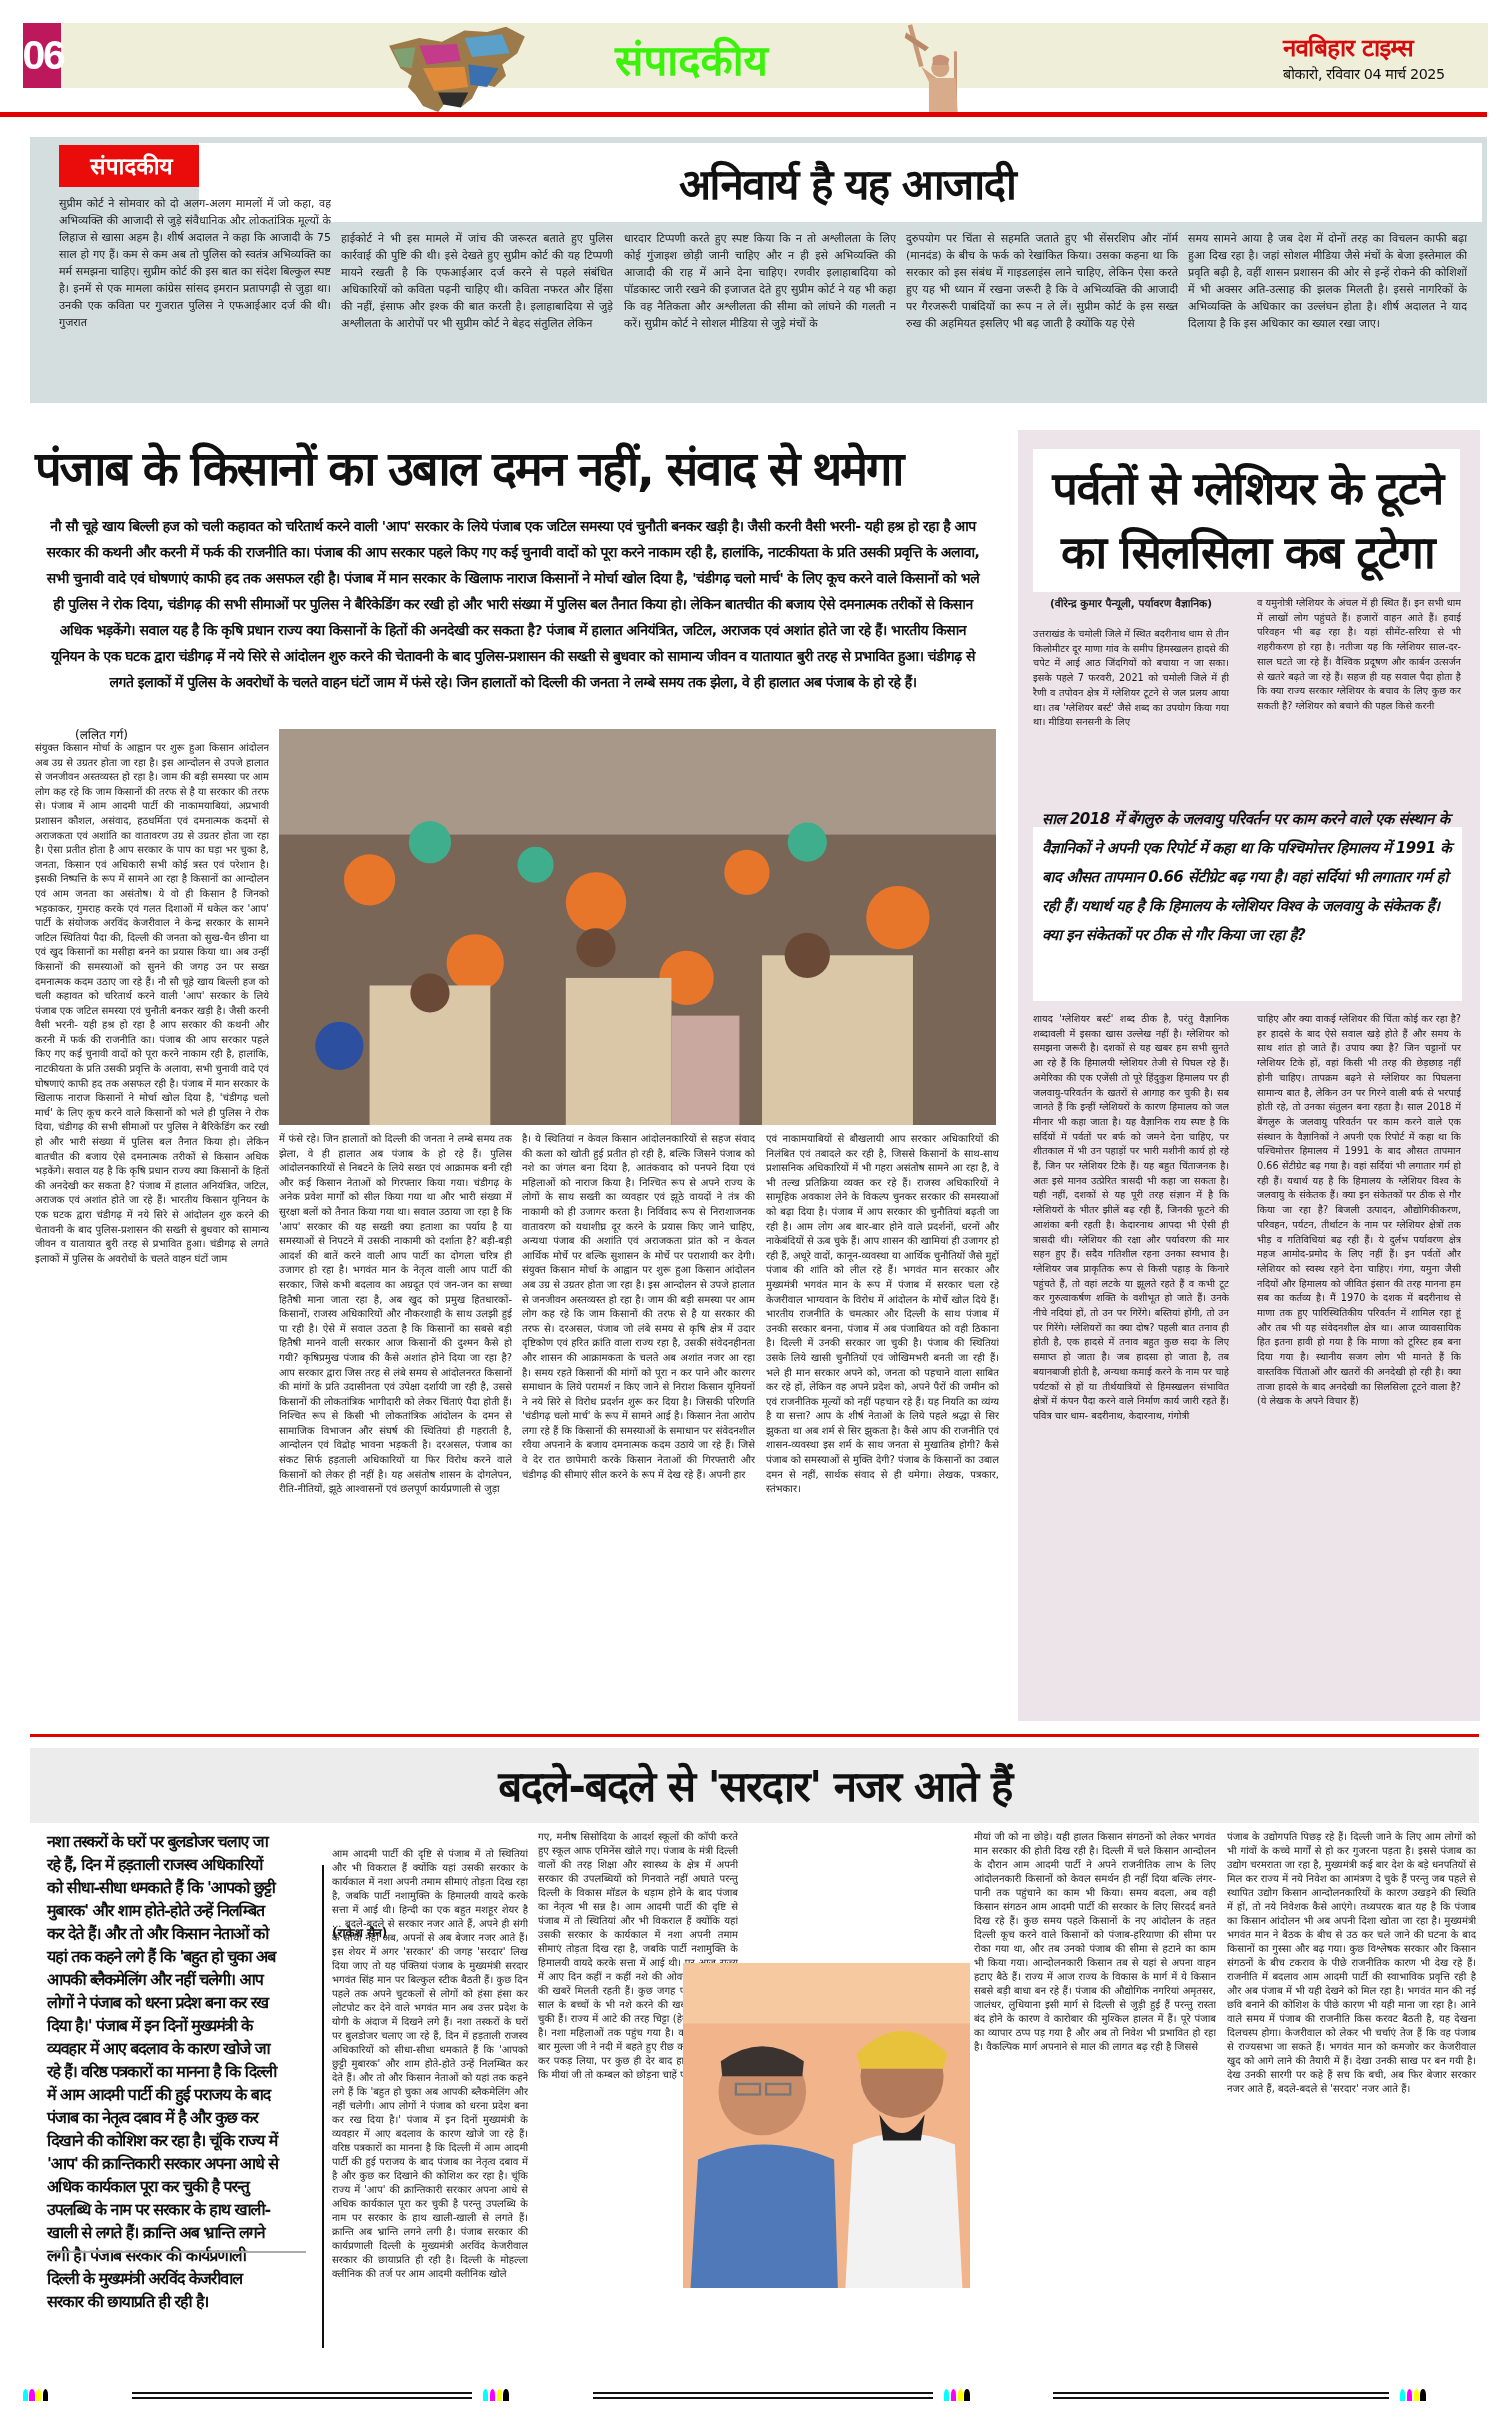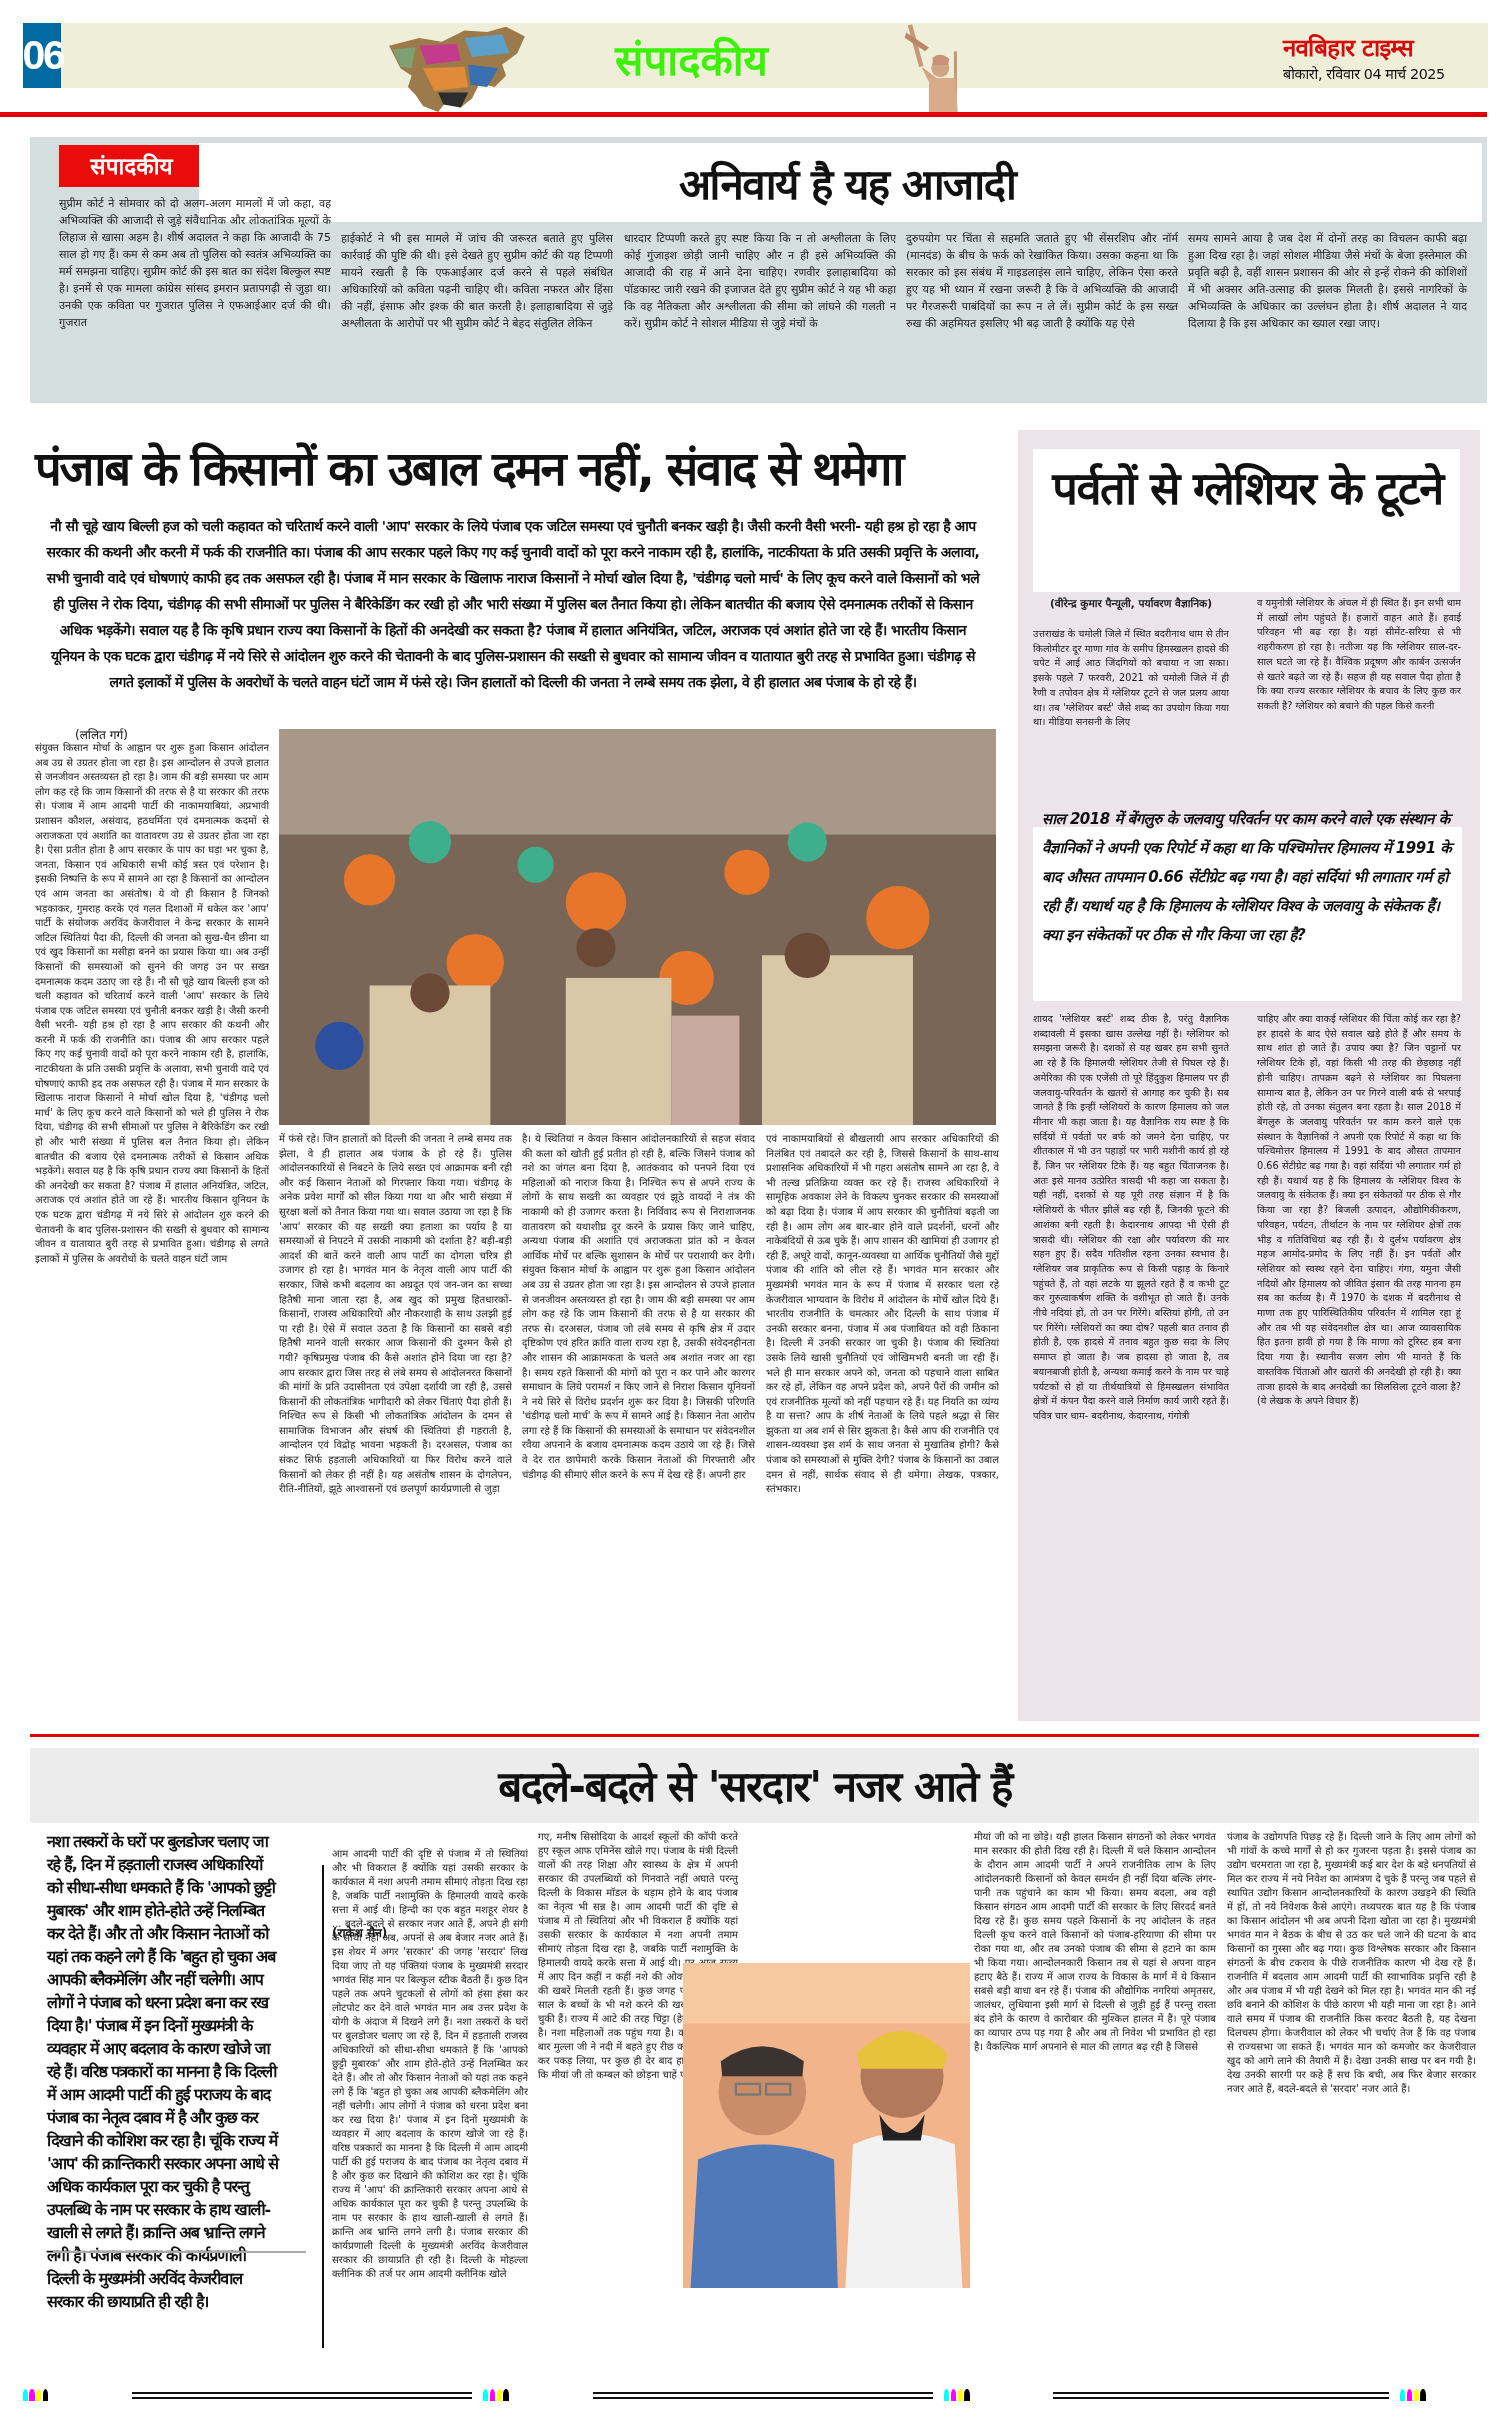--- a/index.html
+++ b/index.html
@@ -1,21 +1,21 @@
 <!DOCTYPE html>
 <html style="font-size:12px"><head>
 <meta charset="utf-8">
 <style>
   * { box-sizing: border-box; margin: 0; padding: 0; }
   html, body { width: 1510px; height: 2426px; background: #ffffff; }
   body { position: relative; font-family: "DejaVu Sans", sans-serif; color: #111; overflow: hidden; }
 
   
   .masthead { position: absolute; left: 22.6px; top: 22.6px; width: 1465px; height: 65px; background: #efeed8; }
-  .page-no { position: absolute; left: 22.6px; top: 22.6px; width: 38px; height: 65px; background: #0369a1; color: #fff; font-family: "Liberation Sans", sans-serif; font-weight: bold; font-size: 41px; line-height: 65px; text-align: center; letter-spacing: -2.3px; }
+  .page-no { position: absolute; left: 22.6px; top: 22.6px; width: 38px; height: 65px; background: #be185d; color: #fff; font-family: "Liberation Sans", sans-serif; font-weight: bold; font-size: 41px; line-height: 65px; text-align: center; letter-spacing: -2.3px; }
   .map-collage { position: absolute; left: 374px; top: 22.6px; width: 181px; height: 89px; }
   .section-title { position: absolute; left: 615px; top: 30px; font-size: 42px; font-weight: bold; color: #3cf20a; font-family: "DejaVu Sans", sans-serif; }
   .statue { position: absolute; left: 891px; top: 21px; width: 91px; height: 91px; }
   .paper-name { position: absolute; left: 1283px; top: 30px; font-size: 24px; font-weight: bold; color: #d40c0c; letter-spacing: -0.8px; }
   .paper-date { position: absolute; left: 1283px; top: 64px; font-size: 14.3px; color: #111; letter-spacing: -0.4px; }
   .red-rule { position: absolute; left: 0; top: 112px; width: 1487px; height: 4.5px; background: #e00000; }
 
   
   .editorial { position: absolute; left: 30px; top: 137px; width: 1457px; height: 266px; background: #d4dede; }
   .ed-label { position: absolute; left: 59px; top: 145px; width: 145px; height: 42px; background: #ea0b0b; color: #fff; font-weight: bold; font-size: 22.6px; text-align: center; line-height: 42px; }
@@ -140,20 +140,21 @@
 </div>
 
 <div class="body-col" style="left:279px; top:1132px; width:233px; height:589px; overflow:hidden;">में फंसे रहे। जिन हालातों को दिल्ली की जनता ने लम्बे समय तक झेला, वे ही हालात अब पंजाब के हो रहे हैं। पुलिस आंदोलनकारियों से निबटने के लिये सख्त एवं आक्रामक बनी रही और कई किसान नेताओं को गिरफ्तार किया गया। चंडीगढ़ के अनेक प्रवेश मार्गों को सील किया गया था और भारी संख्या में सुरक्षा बलों को तैनात किया गया था। सवाल उठाया जा रहा है कि 'आप' सरकार की यह सख्ती क्या हताशा का पर्याय है या समस्याओं से निपटने में उसकी नाकामी को दर्शाता है? बड़ी-बड़ी आदर्श की बातें करने वाली आप पार्टी का दोगला चरित्र ही उजागर हो रहा है। भगवंत मान के नेतृत्व वाली आप पार्टी की सरकार, जिसे कभी बदलाव का अग्रदूत एवं जन-जन का सच्चा हितैषी माना जाता रहा है, अब खुद को प्रमुख हितधारकों- किसानों, राजस्व अधिकारियों और नौकरशाही के साथ उलझी हुई पा रही है। ऐसे में सवाल उठता है कि किसानों का सबसे बड़ी हितैषी मानने वाली सरकार आज किसानों की दुश्मन कैसे हो गयी? कृषिप्रमुख पंजाब की कैसे अशांत होने दिया जा रहा है? आप सरकार द्वारा जिस तरह से लंबे समय से आंदोलनरत किसानों की मांगों के प्रति उदासीनता एवं उपेक्षा दर्शायी जा रही है, उससे किसानों की लोकतांत्रिक भागीदारी को लेकर चिंताएं पैदा होती हैं। निश्चित रूप से किसी भी लोकतांत्रिक आंदोलन के दमन से सामाजिक विभाजन और संघर्ष की स्थितियां ही गहराती है, आन्दोलन एवं विद्रोह भावना भड़कती है। दरअसल, पंजाब का संकट सिर्फ हड़ताली अधिकारियों या फिर विरोध करने वाले किसानों को लेकर ही नहीं है। यह असंतोष शासन के दोगलेपन, रीति-नीतियों, झूठे आश्वासनों एवं छलपूर्ण कार्यप्रणाली से जुड़ा</div>
 <div class="body-col" style="left:522px; top:1132px; width:233px; height:589px; overflow:hidden;">है। ये स्थितियां न केवल किसान आंदोलनकारियों से सहज संवाद की कला को खोती हुई प्रतीत हो रही है, बल्कि जिसने पंजाब को नशे का जंगल बना दिया है, आतंकवाद को पनपने दिया एवं महिलाओं को नाराज किया है। निश्चित रूप से अपने राज्य के लोगों के साथ सख्ती का व्यवहार एवं झूठे वायदों ने तंत्र की नाकामी को ही उजागर करता है। निर्विवाद रूप से निराशाजनक वातावरण को यथाशीघ्र दूर करने के प्रयास किए जाने चाहिए, अन्यथा पंजाब की अशांति एवं अराजकता प्रांत को न केवल आर्थिक मोर्चे पर बल्कि सुशासन के मोर्चे पर पराशायी कर देगी। संयुक्त किसान मोर्चा के आह्वान पर शुरू हुआ किसान आंदोलन अब उग्र से उग्रतर होता जा रहा है। इस आन्दोलन से उपजे हालात से जनजीवन अस्तव्यस्त हो रहा है। जाम की बड़ी समस्या पर आम लोग कह रहे कि जाम किसानों की तरफ से है या सरकार की तरफ से। दरअसल, पंजाब जो लंबे समय से कृषि क्षेत्र में उदार दृष्टिकोण एवं हरित क्रांति वाला राज्य रहा है, उसकी संवेदनहीनता और शासन की आक्रामकता के चलते अब अशांत नजर आ रहा है। समय रहते किसानों की मांगों को पूरा न कर पाने और कारगर समाधान के लिये परामर्श न किए जाने से निराश किसान यूनियनों ने नये सिरे से विरोध प्रदर्शन शुरू कर दिया है। जिसकी परिणति 'चंडीगढ़ चलो मार्च' के रूप में सामने आई है। किसान नेता आरोप लगा रहे हैं कि किसानों की समस्याओं के समाधान पर संवेदनशील रवैया अपनाने के बजाय दमनात्मक कदम उठाये जा रहे हैं। जिसे वे देर रात छापेमारी करके किसान नेताओं की गिरफ्तारी और चंडीगढ़ की सीमाएं सील करने के रूप में देख रहे हैं। अपनी हार</div>
 <div class="body-col" style="left:766px; top:1132px; width:233px; height:589px; overflow:hidden;">एवं नाकामयाबियों से बौखलायी आप सरकार अधिकारियों की निलंबित एवं तबादले कर रही है, जिससे किसानों के साथ-साथ प्रशासनिक अधिकारियों में भी गहरा असंतोष सामने आ रहा है, वे भी तल्ख प्रतिक्रिया व्यक्त कर रहे हैं। राजस्व अधिकारियों ने सामूहिक अवकाश लेने के विकल्प चुनकर सरकार की समस्याओं को बढ़ा दिया है। पंजाब में आप सरकार की चुनौतियां बढ़ती जा रही है। आम लोग अब बार-बार होने वाले प्रदर्शनों, धरनों और नाकेबंदियों से ऊब चुके हैं। आप शासन की खामियां ही उजागर हो रही हैं, अधूरे वादों, कानून-व्यवस्था या आर्थिक चुनौतियों जैसे मुद्दों पंजाब की शांति को लील रहे हैं। भगवंत मान सरकार और मुख्यमंत्री भगवंत मान के रूप में पंजाब में सरकार चला रहे केजरीवाल भाग्यवान के विरोध में आंदोलन के मोर्चे खोल दिये हैं। भारतीय राजनीति के चमत्कार और दिल्ली के साथ पंजाब में उनकी सरकार बनना, पंजाब में अब पंजाबियत को वही ठिकाना है। दिल्ली में उनकी सरकार जा चुकी है। पंजाब की स्थितियां उसके लिये खासी चुनौतियों एवं जोखिमभरी बनती जा रही हैं। भले ही मान सरकार अपने को, जनता को पहचाने वाला साबित कर रहे हों, लेकिन वह अपने प्रदेश को, अपने पैरों की जमीन को एवं राजनीतिक मूल्यों को नहीं पहचान रहे हैं। यह नियति का व्यंग्य है या सत्ता? आप के शीर्ष नेताओं के लिये पहले श्रद्धा से सिर झुकता था अब शर्म से सिर झुकता है। कैसे आप की राजनीति एवं शासन-व्यवस्था इस शर्म के साथ जनता से मुखातिब होगी? कैसे पंजाब को समस्याओं से मुक्ति देगी? पंजाब के किसानों का उबाल दमन से नहीं, सार्थक संवाद से ही थमेगा। लेखक, पत्रकार, स्तंभकार।</div>
 
 <div class="glacier-panel"></div>
 <div class="glacier-title-box"></div>
 <div class="glacier-title">
   <div>पर्वतों से ग्लेशियर के टूटने</div>
+  <div>का सिलसिला कब टूटेगा</div>
 </div>
 
 <div class="gl-col" style="left:1033px; top:596px; width:196px; text-align:center; font-weight:bold; font-size:10.6px;">(वीरेन्द्र कुमार पैन्यूली, पर्यावरण वैज्ञानिक)</div>
 <div class="gl-col" style="left:1033px; top:627px; width:196px; height:189px; overflow:hidden;">उत्तराखंड के चमोली जिले में स्थित बदरीनाथ धाम से तीन किलोमीटर दूर माणा गांव के समीप हिमस्खलन हादसे की चपेट में आई आठ जिंदगियों को बचाया न जा सका। इसके पहले 7 फरवरी, 2021 को चमोली जिले में ही रैणी व तपोवन क्षेत्र में ग्लेशियर टूटने से जल प्रलय आया था। तब 'ग्लेशियर बर्स्ट' जैसे शब्द का उपयोग किया गया था। मीडिया सनसनी के लिए</div>
 <div class="gl-col" style="left:1257px; top:596px; width:204px; height:219px; overflow:hidden;">व यमुनोत्री ग्लेशियर के अंचल में ही स्थित हैं। इन सभी धाम में लाखों लोग पहुंचते हैं। हजारों वाहन आते हैं। हवाई परिवहन भी बढ़ रहा है। यहां सीमेंट-सरिया से भी शहरीकरण हो रहा है। नतीजा यह कि ग्लेशियर साल-दर-साल घटते जा रहे हैं। वैश्विक प्रदूषण और कार्बन उत्सर्जन से खतरे बढ़ते जा रहे हैं। सहज ही यह सवाल पैदा होता है कि क्या राज्य सरकार ग्लेशियर के बचाव के लिए कुछ कर सकती है? ग्लेशियर को बचाने की पहल किसे करनी</div>
 
 <div class="pull-box"></div>
 <div class="pull-quote">साल 2018 में बेंगलुरु के जलवायु परिवर्तन पर काम करने वाले एक संस्थान के वैज्ञानिकों ने अपनी एक रिपोर्ट में कहा था कि पश्चिमोत्तर हिमालय में 1991 के बाद औसत तापमान 0.66 सेंटीग्रेट बढ़ गया है। वहां सर्दियां भी लगातार गर्म हो रही हैं। यथार्थ यह है कि हिमालय के ग्लेशियर विश्व के जलवायु के संकेतक हैं। क्या इन संकेतकों पर ठीक से गौर किया जा रहा है?</div>
 
 <div class="gl-col" style="left:1033px; top:1012px; width:196px; height:702px; overflow:hidden;">शायद 'ग्लेशियर बर्स्ट' शब्द ठीक है, परंतु वैज्ञानिक शब्दावली में इसका खास उल्लेख नहीं है। ग्लेशियर को समझना जरूरी है। दशकों से यह खबर हम सभी सुनते आ रहे हैं कि हिमालयी ग्लेशियर तेजी से पिघल रहे हैं। अमेरिका की एक एजेंसी तो पूरे हिंदुकुश हिमालय पर ही जलवायु-परिवर्तन के खतरों से आगाह कर चुकी है। सब जानते हैं कि इन्हीं ग्लेशियरों के कारण हिमालय को जल मीनार भी कहा जाता है। यह वैज्ञानिक राय स्पष्ट है कि सर्दियों में पर्वतों पर बर्फ को जमने देना चाहिए, पर शीतकाल में भी उन पहाड़ों पर भारी मशीनी कार्य हो रहे हैं, जिन पर ग्लेशियर टिके हैं। यह बहुत चिंताजनक है। अतः इसे मानव उत्प्रेरित त्रासदी भी कहा जा सकता है। यही नहीं, दशकों से यह पूरी तरह संज्ञान में है कि ग्लेशियरों के भीतर झीलें बढ़ रही हैं, जिनकी फूटने की आशंका बनी रहती है। केदारनाथ आपदा भी ऐसी ही त्रासदी थी। ग्लेशियर की रक्षा और पर्यावरण की मार सहन हुए हैं। सदैव गतिशील रहना उनका स्वभाव है। ग्लेशियर जब प्राकृतिक रूप से किसी पहाड़ के किनारे पहुंचते हैं, तो वहां लटके या झूलते रहते हैं व कभी टूट कर गुरुत्वाकर्षण शक्ति के वशीभूत हो जाते हैं। उनके नीचे नदियां हों, तो उन पर गिरेंगे। बस्तियां होंगी, तो उन पर गिरेंगे। ग्लेशियरों का क्या दोष? पहली बात तनाव ही होती है, एक हादसे में तनाव बहुत कुछ सदा के लिए समाप्त हो जाता है। जब हादसा हो जाता है, तब बयानबाजी होती है, अन्यथा कमाई करने के नाम पर चाहे पर्यटकों से हों या तीर्थयात्रियों से हिमस्खलन संभावित क्षेत्रों में कंपन पैदा करने वाले निर्माण कार्य जारी रहते हैं। पवित्र चार धाम- बदरीनाथ, केदारनाथ, गंगोत्री</div>

